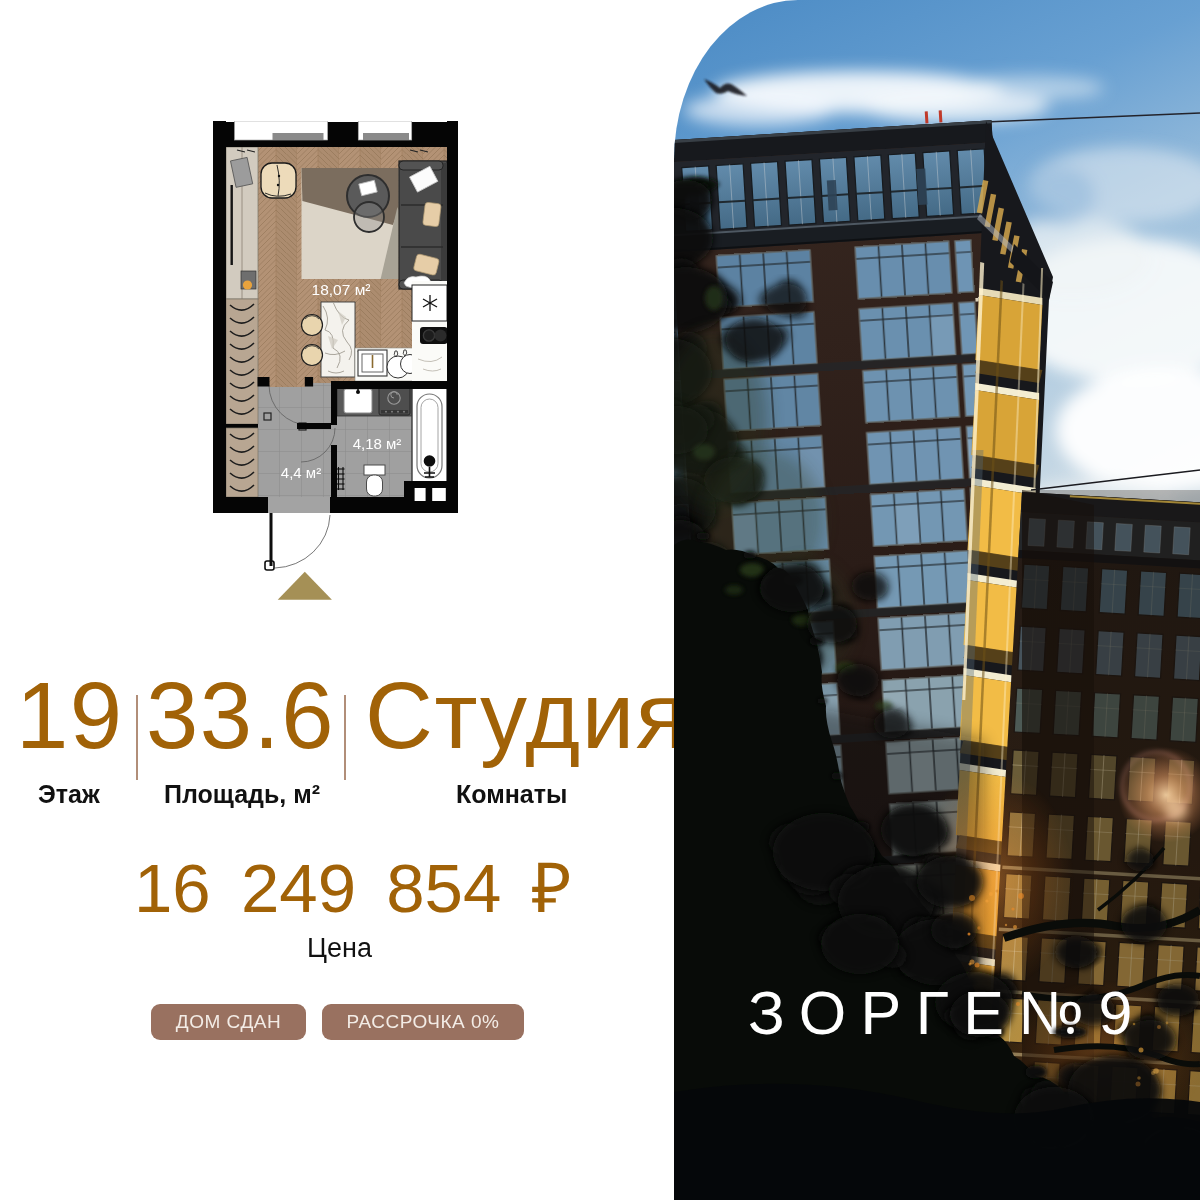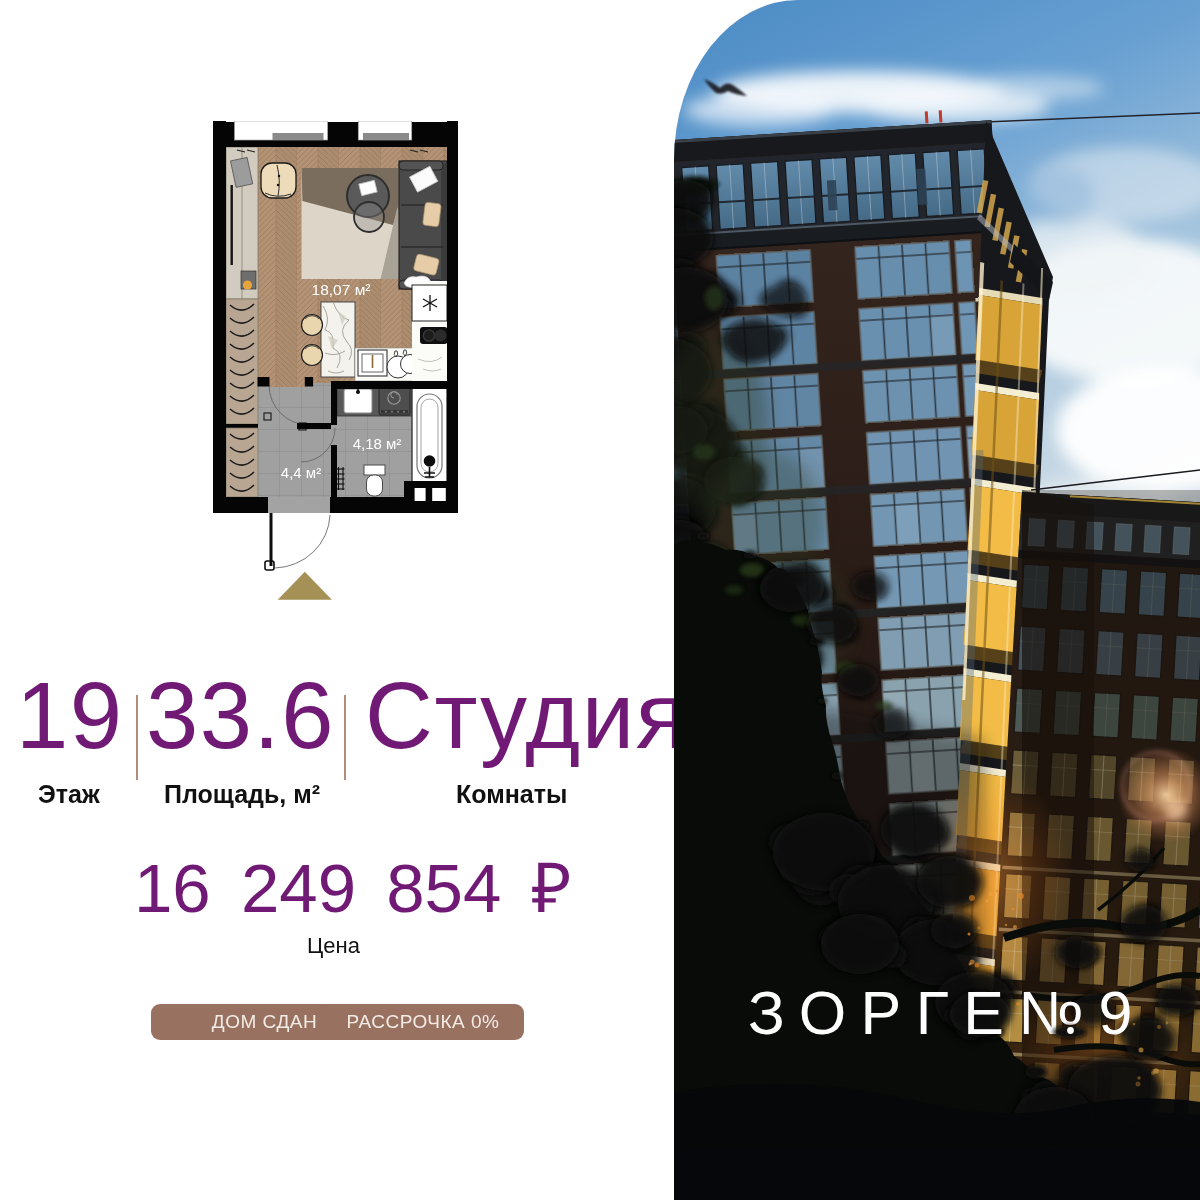--- a/index.html
+++ b/index.html
@@ -1,18 +1,18 @@
 <!DOCTYPE html>
 <html><head>
 <meta charset="utf-8">
 <style>
   html,body{margin:0;padding:0;}
   body{width:1200px;height:1200px;background:#ffffff;font-family:"Liberation Sans",sans-serif;position:relative;overflow:hidden;}
   .abs{position:absolute;}
-  .bignum{color:#701a75;font-size:94px;line-height:1;letter-spacing:1.5px;white-space:nowrap;text-align:center;}
+  .bignum{color:#a16207;font-size:94px;line-height:1;letter-spacing:1.5px;white-space:nowrap;text-align:center;}
   .divline{width:2px;background:#b18e79;}
   .lbl{color:#111111;font-size:25px;font-weight:bold;white-space:nowrap;}
   .btn{background:#997160;color:#f3ece6;font-size:19px;height:36px;line-height:36px;border-radius:9px;text-align:center;letter-spacing:0.5px;}
 </style>
 </head>
 <body>
 
 <div class="abs" style="left:213px;top:121px;width:245px;height:489px;text-align:center;">
 <svg width="245" height="489" viewBox="0 0 245 489" xmlns="http://www.w3.org/2000/svg" font-family="Liberation Sans, sans-serif">
   <defs>
@@ -248,23 +248,23 @@
 <div class="abs bignum" style="left:365px;top:669px;">Студия</div>
 
 <div class="abs lbl" style="left:38px;top:780px;">Этаж</div>
 
 <div class="abs lbl" style="left:164px;top:780px;">Площадь, м²</div>
 
 <div class="abs lbl" style="left:456px;top:780px;">Комнаты</div>
 
 <div class="abs bignum" style="left:134px;top:854px;font-size:69px;word-spacing:11px;letter-spacing:0;">16 249 854 ₽</div>
 
-<div class="abs" style="left:307px;top:933px;font-size:22px;color:#111;">Цена</div>
-
-<div class="abs btn" style="left:151px;top:1004px;width:155px;padding-left:36px;">ДОМ СДАН</div>
+<div class="abs" style="left:307px;top:933px;font-size:27px;color:#111;">Цена</div>
+
+<div class="abs btn" style="left:151px;top:1004px;width:155px;">ДОМ СДАН</div>
 
 <div class="abs btn" style="left:322px;top:1004px;width:202px;">РАССРОЧКА 0%</div>
 
 <div class="abs" style="left:674px;top:0px;width:526px;height:844px;">
 <svg width="526" height="1200" viewBox="0 0 526 1200" xmlns="http://www.w3.org/2000/svg" font-family="Liberation Sans, sans-serif">
   <defs>
     <clipPath id="photoclip">
           <path d="M0,1200 L0,160 A124,160 0 0 1 124,0 L526,0 L526,1200 Z"></path>
         </clipPath>
     <linearGradient id="skyg" x1="0" y1="0" x2="0.2" y2="1">

